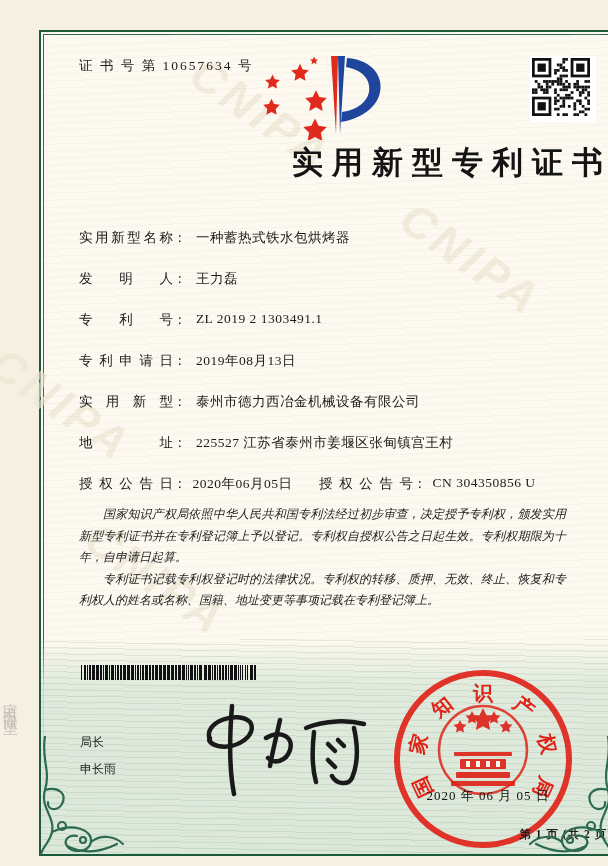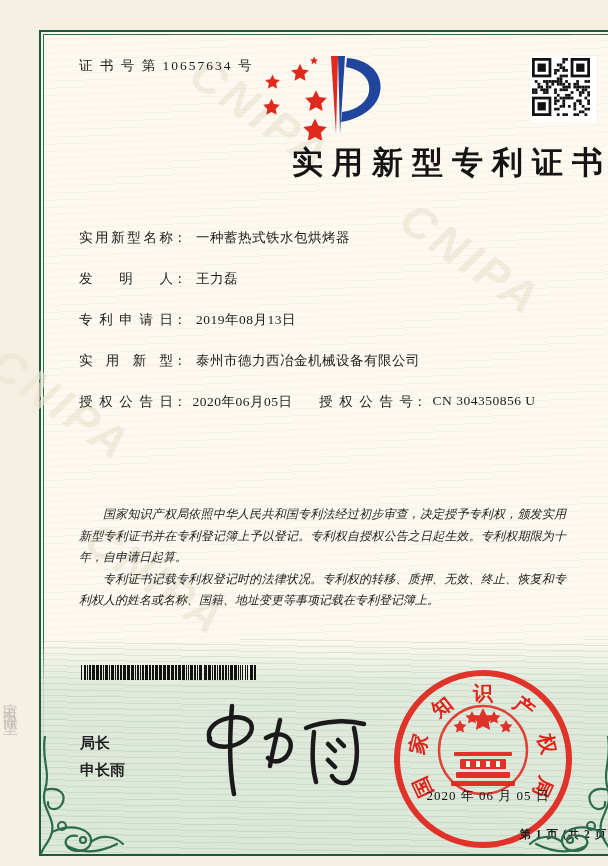--- a/index.html
+++ b/index.html
@@ -29,21 +29,21 @@
   .f-label{display:inline-block;width:94px;text-align:justify;text-align-last:justify;vertical-align:top;font-family:Liberation Serif, serif;}
   .f-colon{display:inline-block;vertical-align:top;}
   .f-value{display:inline-block;margin-left:6px;letter-spacing:.5px;vertical-align:top;}
   #grant-row{position:relative;height:22px;white-space:nowrap;}
   .grant-right{position:absolute;left:240px;top:0;}
   #paragraphs{position:absolute;left:38px;top:472px;width:487px;font-size:12px;line-height:21.5px;
         text-align:justify;font-style:italic;color:#222;}
   #paragraphs p{margin:0;text-indent:2em;}
   #barcode-wrap{position:absolute;left:40px;top:633px;width:178px;height:15px;}
   #director{position:absolute;left:39px;top:697px;font-family:"Liberation Sans",sans-serif;
-        font-size:15px;font-weight:700;color:#222;line-height:27px;}
+        font-size:12px;font-weight:400;color:#222;line-height:27px;}
   #signature{position:absolute;left:135px;top:662px;}
   #seal{position:absolute;left:347px;top:632px;width:190px;height:190px;}
   #seal .ring{position:absolute;inset:0;}
   #seal .seal-char{position:absolute;font-size:20px;font-weight:bold;color:#df241a;
         font-family:"Liberation Serif",serif;}
   #seal-date{position:absolute;left:367px;top:755px;width:160px;text-align:center;
         font-size:13px;color:#111;letter-spacing:1px;z-index:5;}
   #footer{position:absolute;left:0;bottom:12px;width:100%;text-align:right;font-size:11.5px;letter-spacing:1px;font-weight:bold;}
   .flourish{position:absolute;bottom:-2px;pointer-events:none;}
   #flourish-left{left:-2px;}
@@ -222,31 +222,39 @@
   <div class="field-row">
     <span class="f-label">实用新型名称</span><span class="f-colon">：</span>
     <span class="f-value">一种蓄热式铁水包烘烤器</span>
   </div>
 
   <div class="field-row">
     <span class="f-label">发明人</span><span class="f-colon">：</span>
     <span class="f-value">王力磊</span>
   </div>
 
+  <div class="field-row">
+    <span class="f-label">专利号</span><span class="f-colon">：</span>
+    <span class="f-value">ZL 2019 2 1303491.1</span>
+  </div>
 
   <div class="field-row">
     <span class="f-label">专利申请日</span><span class="f-colon">：</span>
     <span class="f-value">2019年08月13日</span>
   </div>
 
   <div class="field-row">
     <span class="f-label">实用新型</span><span class="f-colon">：</span>
     <span class="f-value">泰州市德力西冶金机械设备有限公司</span>
   </div>
 
+  <div class="field-row">
+    <span class="f-label">地址</span><span class="f-colon">：</span>
+    <span class="f-value">225527 江苏省泰州市姜堰区张甸镇宫王村</span>
+  </div>
 <div id="grant-row"><span class="f-label">授权公告日</span><span class="f-colon">：</span><span class="f-value">2020年06月05日</span><span class="grant-right"><span class="f-label">授权公告号</span><span class="f-colon">：</span><span class="f-value">CN 304350856 U</span></span></div>
       </div>
 
     <div id="paragraphs">
       <p>国家知识产权局依照中华人民共和国专利法经过初步审查，决定授予专利权，颁发实用新型专利证书并在专利登记簿上予以登记。专利权自授权公告之日起生效。专利权期限为十年，自申请日起算。</p>
       <p>专利证书记载专利权登记时的法律状况。专利权的转移、质押、无效、终止、恢复和专利权人的姓名或名称、国籍、地址变更等事项记载在专利登记簿上。</p>
     </div>
 
     <div id="barcode-wrap">
       <svg id="barcode" width="178" height="15" viewBox="0 0 178 15" fill="#111">

